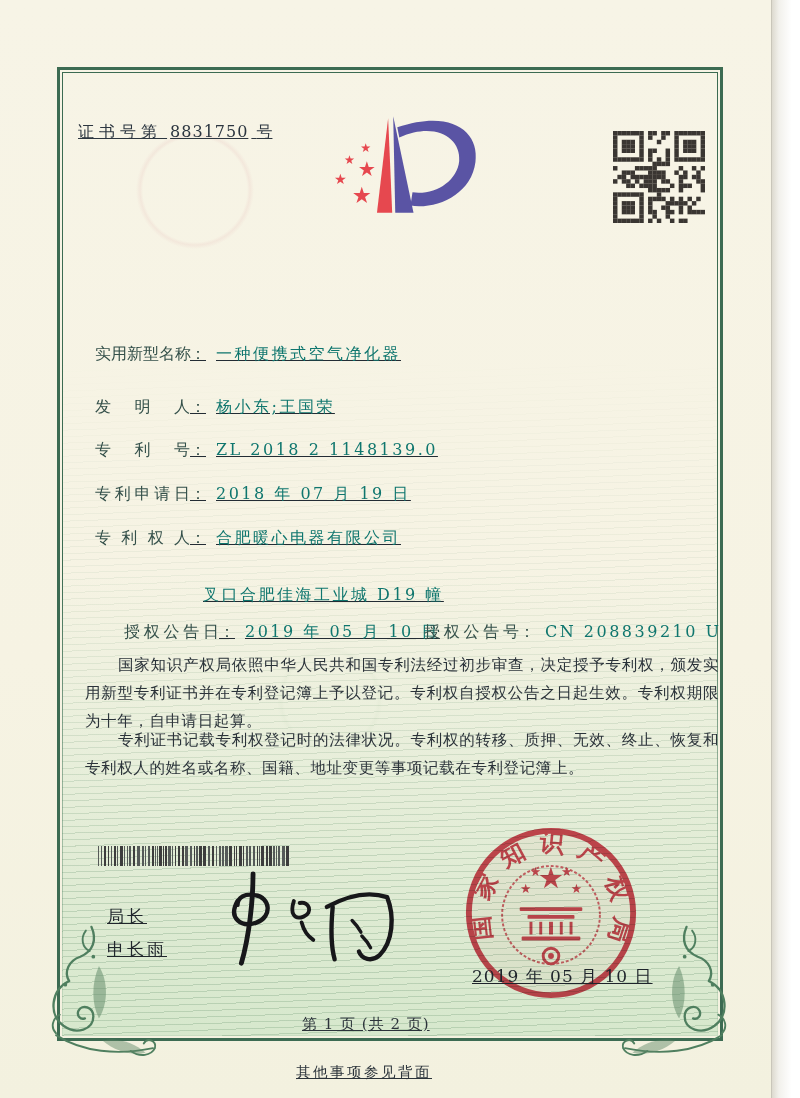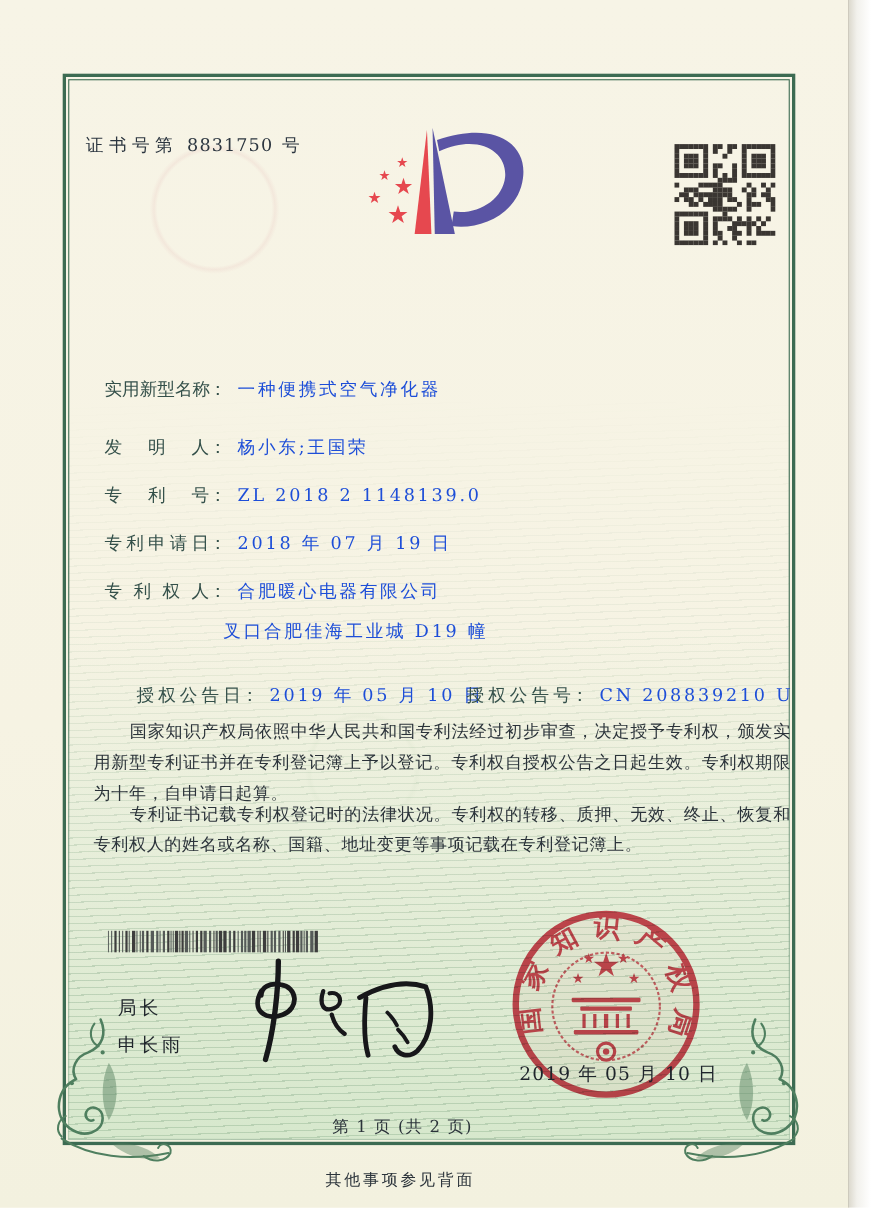--- a/index.html
+++ b/index.html
@@ -19,30 +19,30 @@
          border:3px solid #3c6b52;box-sizing:border-box;}
   .frame::before{content:"";position:absolute;inset:2px;border:1px solid #3c6b52;}
   
   .panel{position:absolute;left:62px;top:72px;width:656px;height:964px;pointer-events:none;
          background:linear-gradient(180deg, rgba(222,236,215,0) 0%, rgba(222,236,215,0) 52%,
                      rgba(220,235,212,.5) 70%, rgba(212,231,203,.92) 100%);}
   .panel::after{content:"";position:absolute;inset:0;
          background:repeating-linear-gradient(178deg, rgba(90,138,100,.25) 0 1px, rgba(0,0,0,0) 1px 6.5px);
          -webkit-mask-image:linear-gradient(180deg, transparent 0 30%, rgba(0,0,0,.4) 58%, #000 85%);
                  mask-image:linear-gradient(180deg, transparent 0 30%, rgba(0,0,0,.4) 58%, #000 85%);}
-  .txt{position:absolute;white-space:nowrap;color:#232c34;}
+  .txt{position:absolute;white-space:nowrap;color:#232c34;text-decoration:underline;}
   .cert-no{left:78px;top:122px;font-size:16px;color:#2c3640;}
   .cert-no .sp{letter-spacing:5px;}
   .cert-no .num{margin:0 3px;letter-spacing:1px;}
   .title{left:50px;top:243px;width:666px;text-align:center;font-size:36px;font-weight:700;
          letter-spacing:8px;color:#20222b;white-space:nowrap;}
   .field{left:95px;font-size:16px;}
   .flabel{display:inline-block;width:95px;text-align:justify;text-align-last:justify;color:#34504a;vertical-align:top;}
   .fcolon{color:#34504a;margin-right:10px;}
-  .fvalue{color:#1d4ed8;letter-spacing:2.5px;}
+  .fvalue{color:#0f766e;letter-spacing:2.5px;}
   .pair2{position:absolute;left:300px;top:0;}
   .para{position:absolute;left:85px;width:634px;font-size:15.5px;line-height:28px;
         letter-spacing:0.6px;color:#2b333a;text-indent:33px;text-align:justify;white-space:normal;}
   .director{left:96px;font-size:17px;color:#20262c;letter-spacing:3px;margin-left:11px;}
   .page-footer{left:302px;top:1015px;font-size:15px;letter-spacing:1px;color:#2b333a;}
   .back-note{left:296px;top:1063px;font-size:14.5px;letter-spacing:2.5px;color:#2b333a;}
   .seal-date{left:472px;top:965px;font-size:17px;letter-spacing:1px;color:#1e242b;}
   svg{display:block;}
   .seal-svg{mix-blend-mode:multiply;opacity:.92;}
 </style>
@@ -305,21 +305,21 @@
   </div>
   <div class="txt field" style="top:440px;">
     <span class="flabel">专利号</span><span class="fcolon">：</span><span class="fvalue">ZL 2018 2 1148139.0</span>
   </div>
   <div class="txt field" style="top:484px;">
     <span class="flabel">专利申请日</span><span class="fcolon">：</span><span class="fvalue">2018 年 07 月 19 日</span>
   </div>
   <div class="txt field" style="top:528px;">
     <span class="flabel">专利权人</span><span class="fcolon">：</span><span class="fvalue">合肥暖心电器有限公司</span>
   </div>
-  <div class="txt field" style="top:564px;left:203px;">
+  <div class="txt field" style="top:585px;left:203px;">
     <span class="fvalue">叉口合肥佳海工业城 D19 幢</span>
   </div>
   <div class="txt field" style="top:622px;width:630px;margin-left:29px;">
     <span>
       <span class="flabel">授权公告日</span><span class="fcolon">：</span><span class="fvalue">2019 年 05 月 10 日</span>
     </span>
     <span class="pair2">
       <span class="flabel">授权公告号</span><span class="fcolon">：</span><span class="fvalue">CN 208839210 U</span>
     </span>
   </div>

